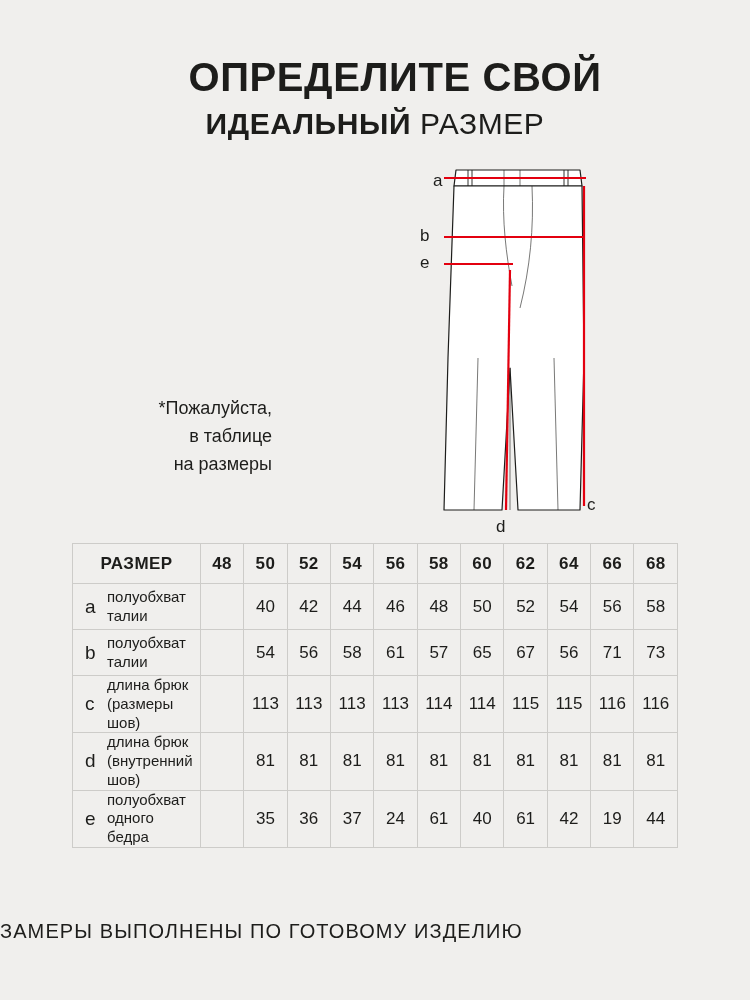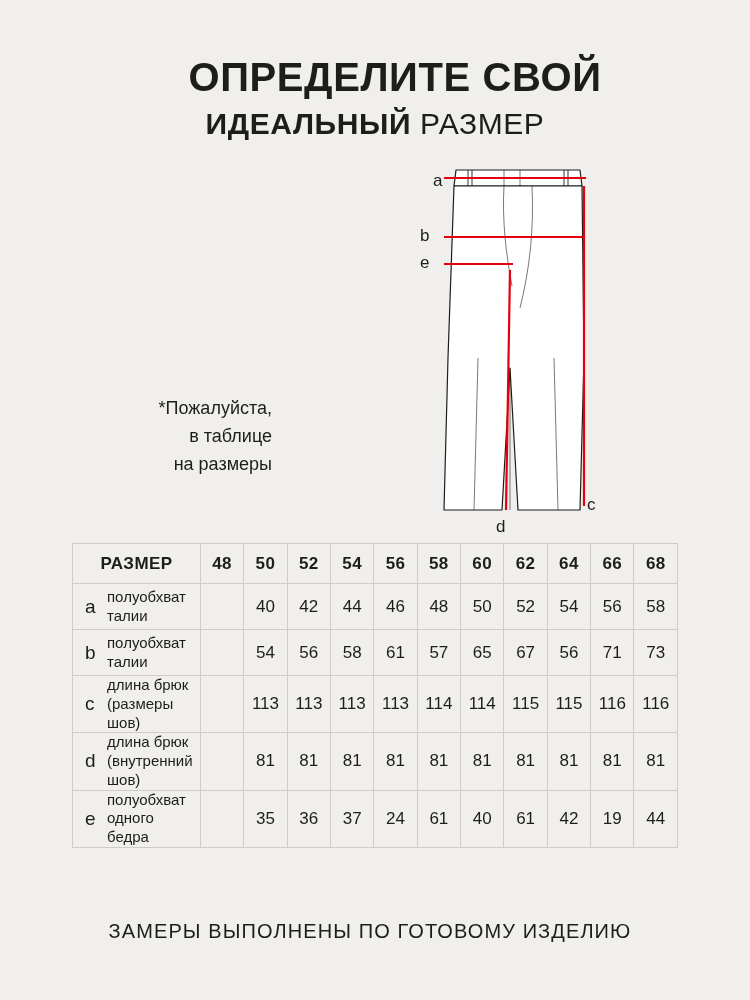--- a/index.html
+++ b/index.html
@@ -124,21 +124,20 @@
     line-height: 1.25;
     text-align: left;
   }
   .val-col { width: 43.5px; }
   .empty { }
 
   
   .footer {
     position: absolute;
     left: 0; top: 920px; width: 740px;
-    text-align: center;
     font-size: 20px;
     letter-spacing: 1.1px;
     color: #1d1d1b;
   }
 </style>
 </head>
 <body>
 
 <div class="page">
 

